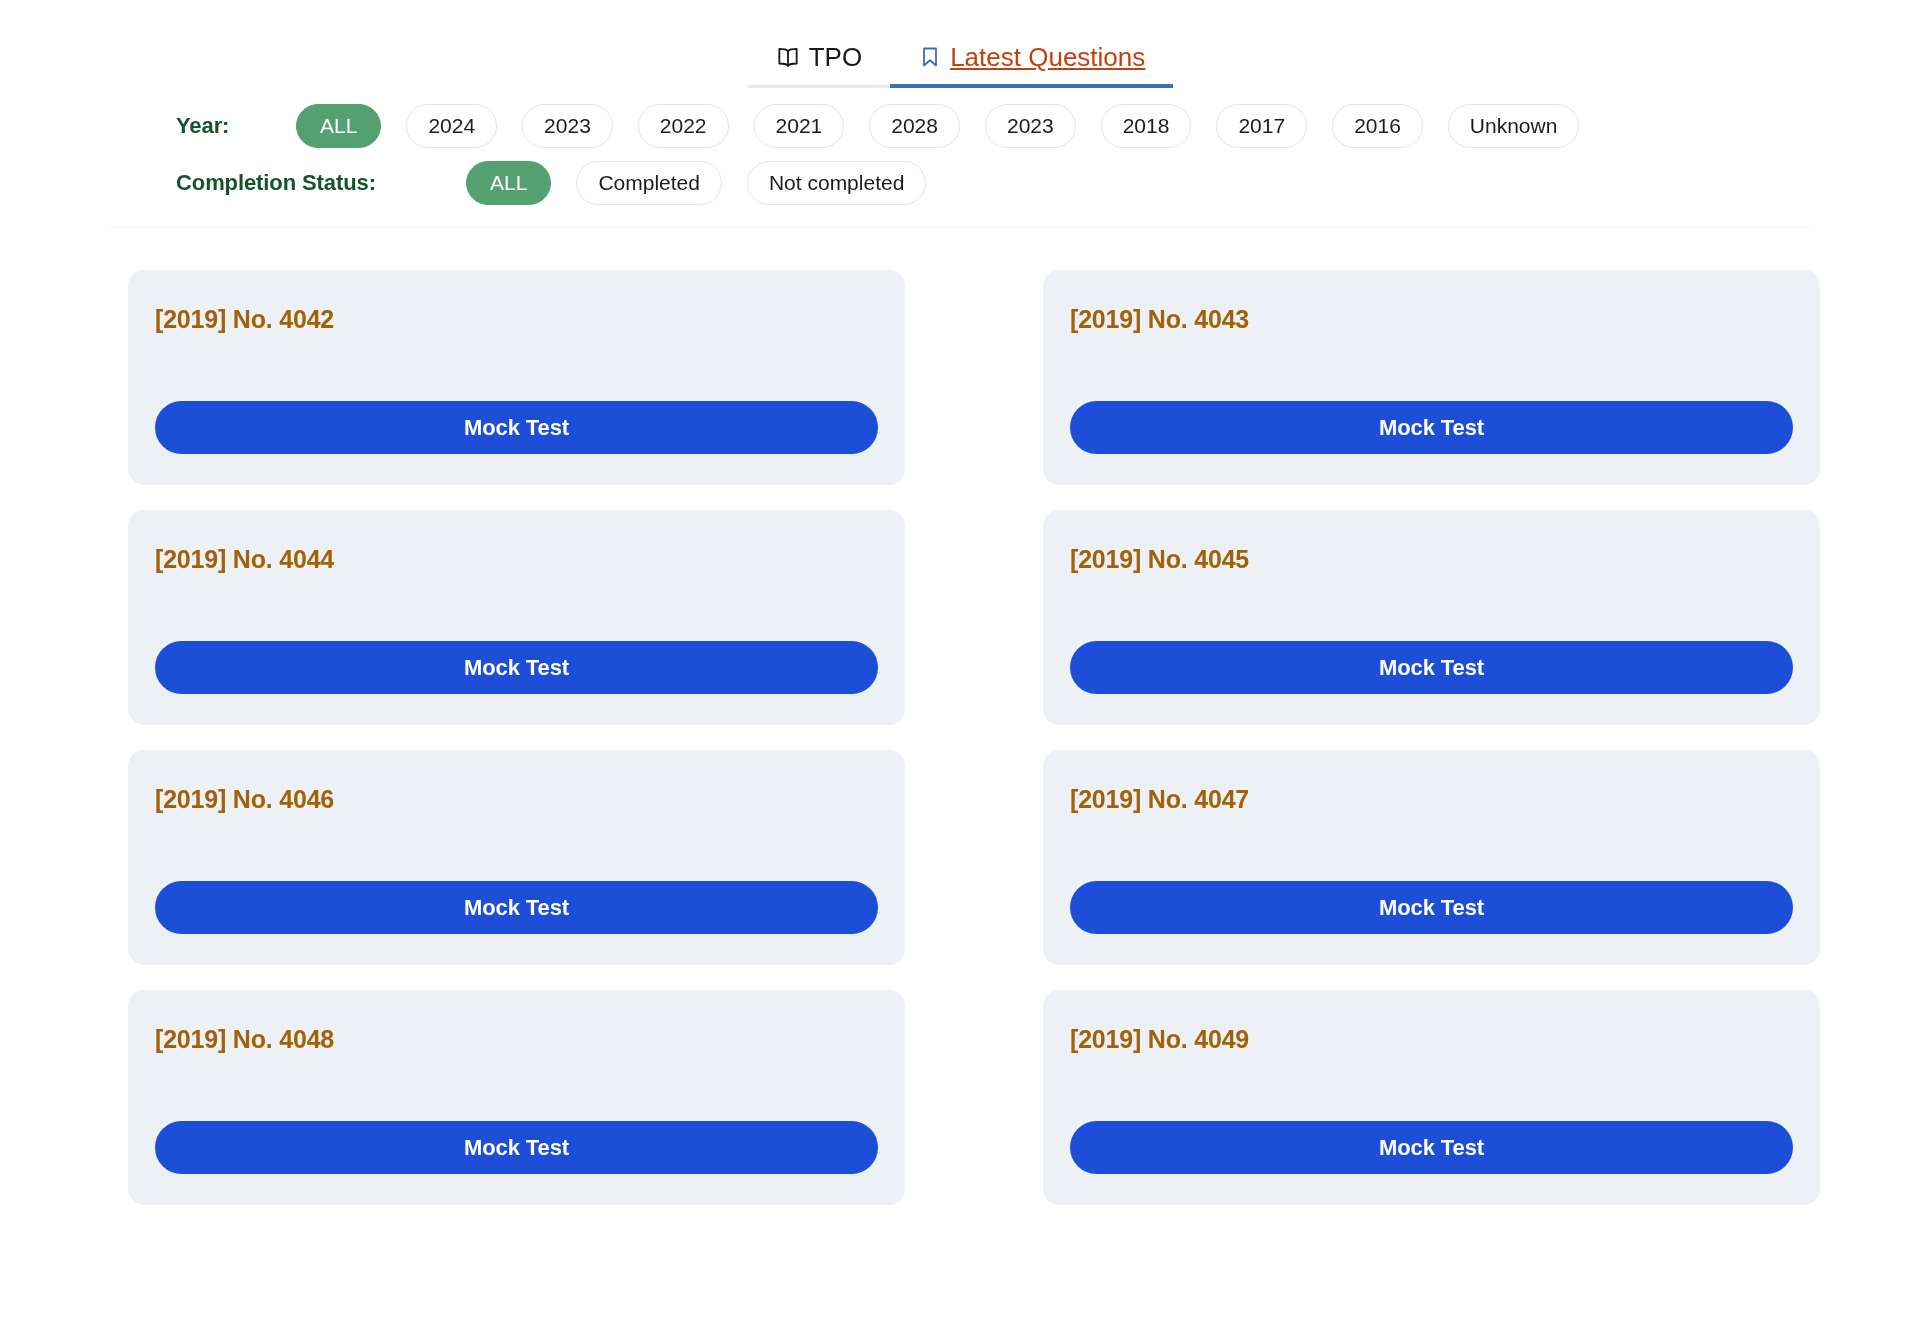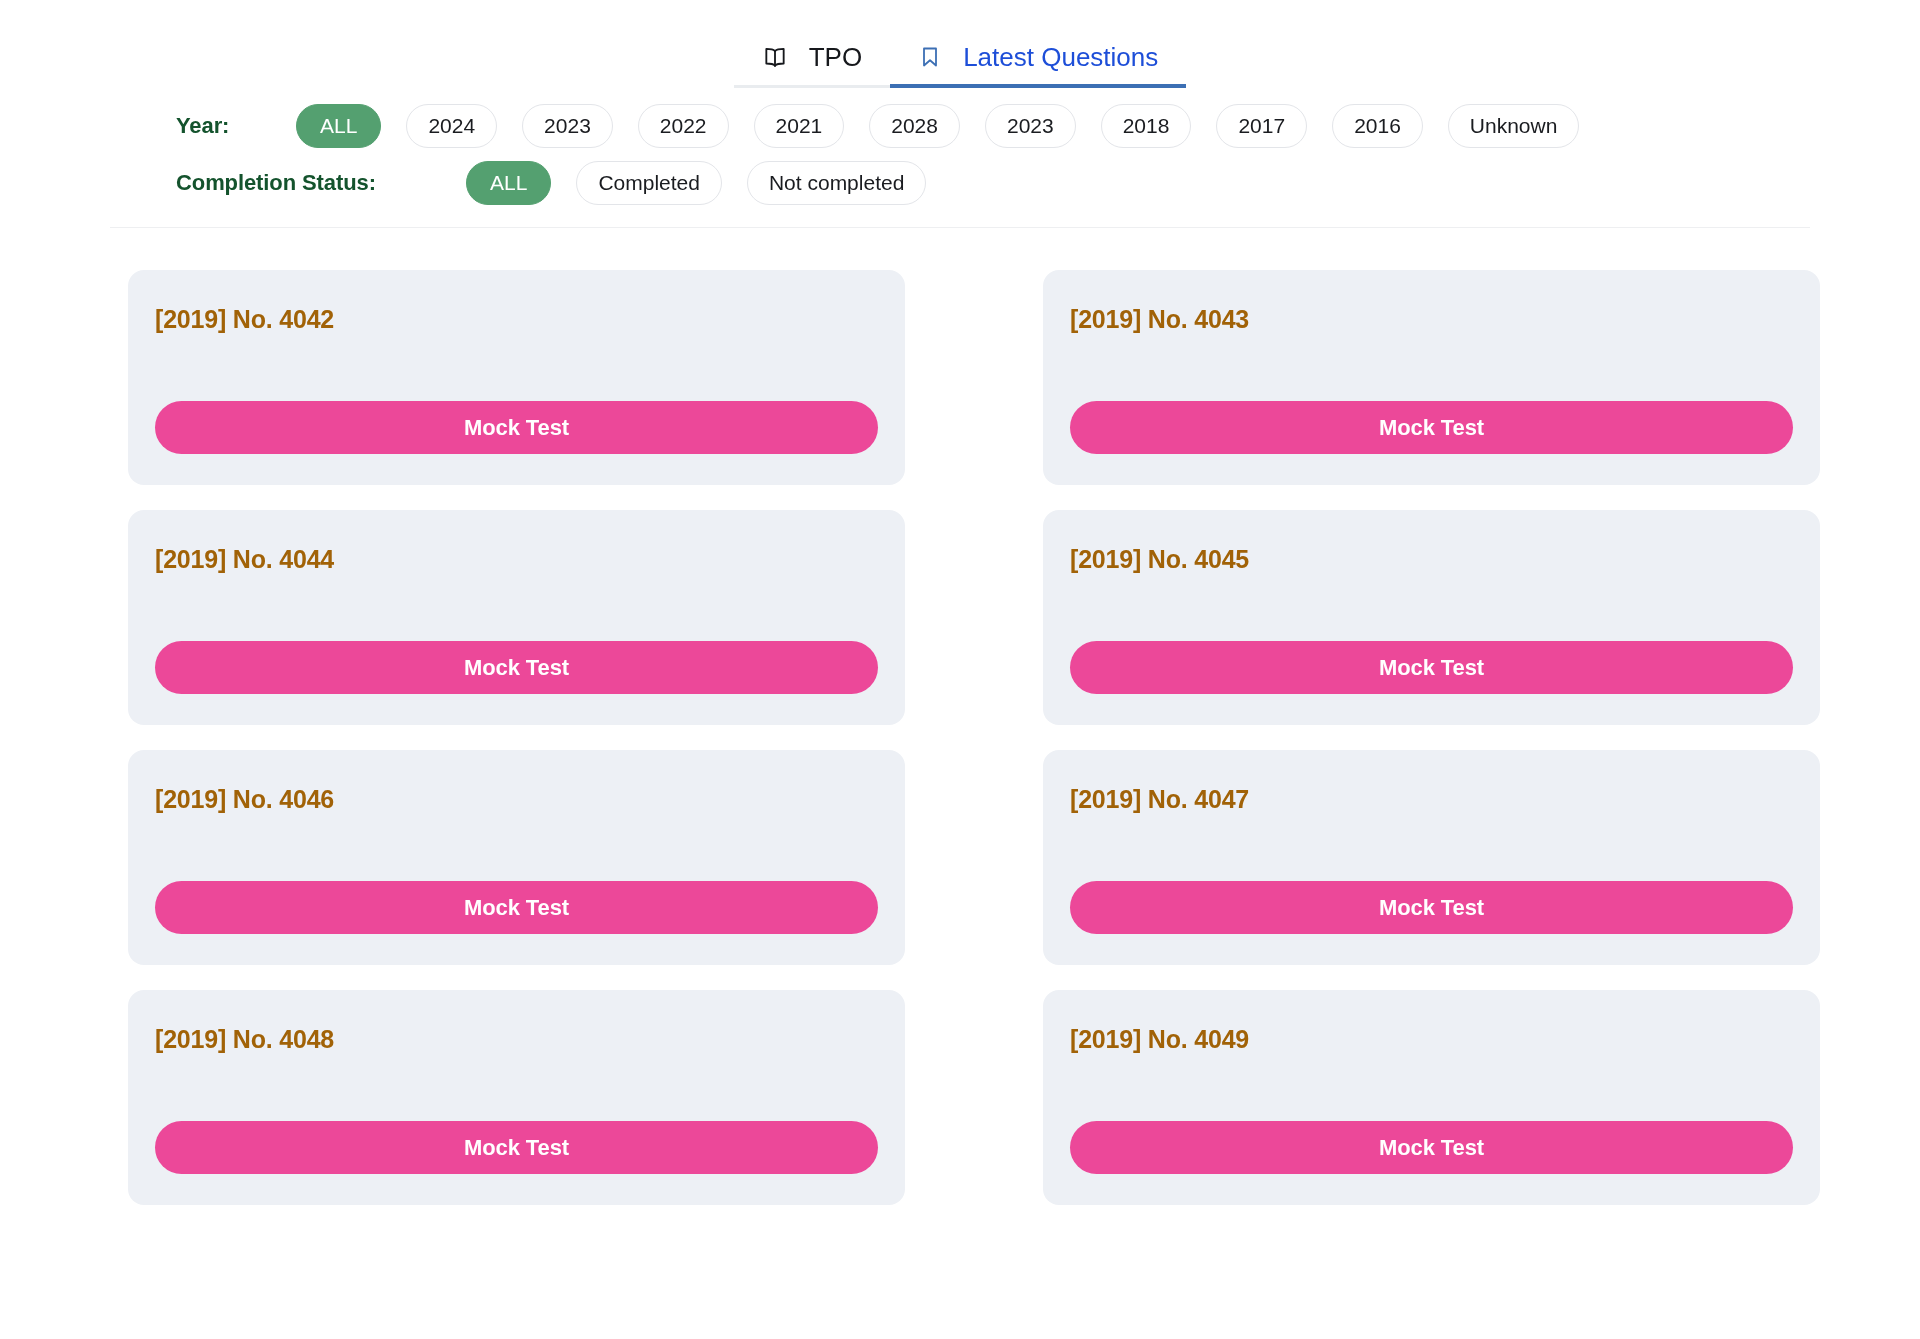--- a/index.html
+++ b/index.html
@@ -16,35 +16,35 @@
   .tabbar {
     display: flex;
     justify-content: center;
     align-items: flex-end;
     padding-top: 14px;
     height: 88px;
   }
   .tab {
     display: flex;
     align-items: center;
-    gap: 21px;
+    gap: 8px;
     padding: 0 28px 16px 28px;
     font-size: 26px;
     line-height: 30px;
     cursor: pointer;
     white-space: nowrap;
     position: relative;
   }
   .tab .tab-underline {
     position: absolute;
     left: 0; right: 0; bottom: 0;
     height: 3px;
     background: #e9ecef;
   }
-  .tab.active { color: #1d4ed8; }
+  .tab.active { color: #c2410c; text-decoration: underline; }
   .tab.active .tab-underline { height: 4px; background: #3c6fb4; }
   .tab.inactive { color: #16181c; }
   .tab .tab-icon { display: flex; align-items: center; }
   .tab .tab-icon svg { display: block; }
 
   
   .filters {
     padding: 16px 0 0 0;
   }
   .filter-row {
@@ -117,21 +117,21 @@
     letter-spacing: -0.2px;
     line-height: 30px;
   }
   .card-spacer { flex: 1 1 auto; }
   .mock-btn {
     display: block;
     width: 100%;
     height: 53px;
     border: none;
     border-radius: 27px;
-    background: #ec4899;
+    background: #1d4ed8;
     color: #ffffff;
     font-family: "Liberation Sans", sans-serif;
     font-size: 22px;
     font-weight: bold;
     letter-spacing: -0.1px;
     cursor: pointer;
   }
 </style>
 </head>
 <body>

